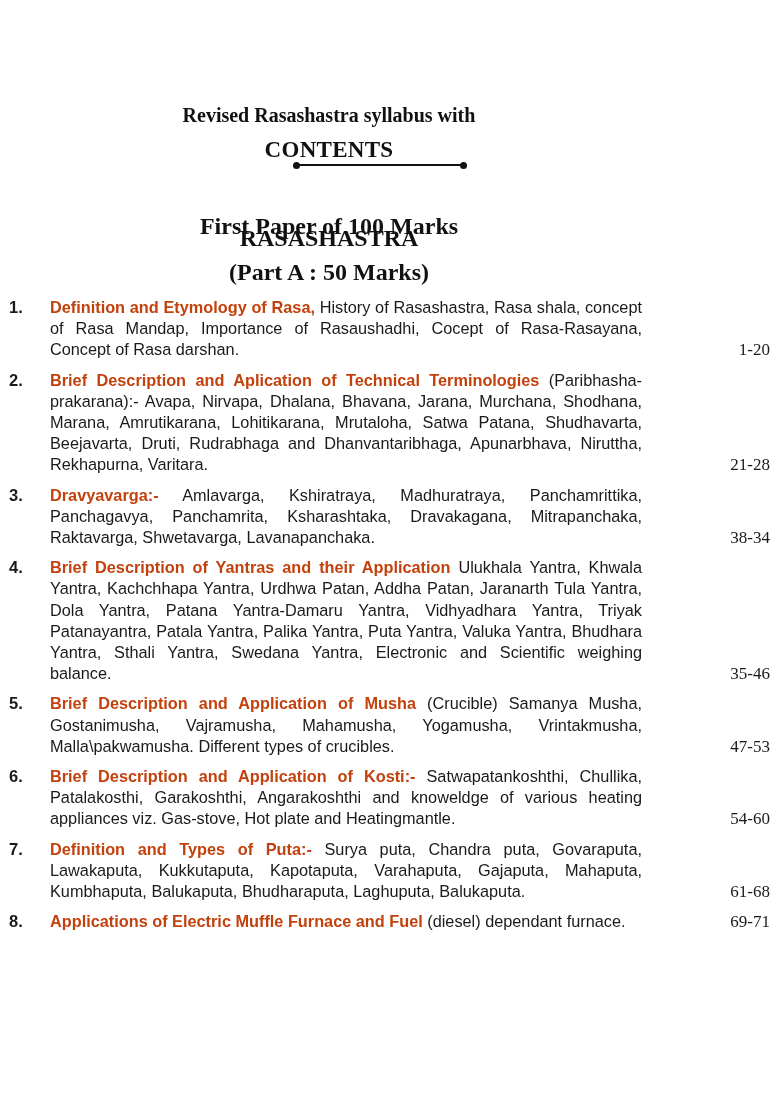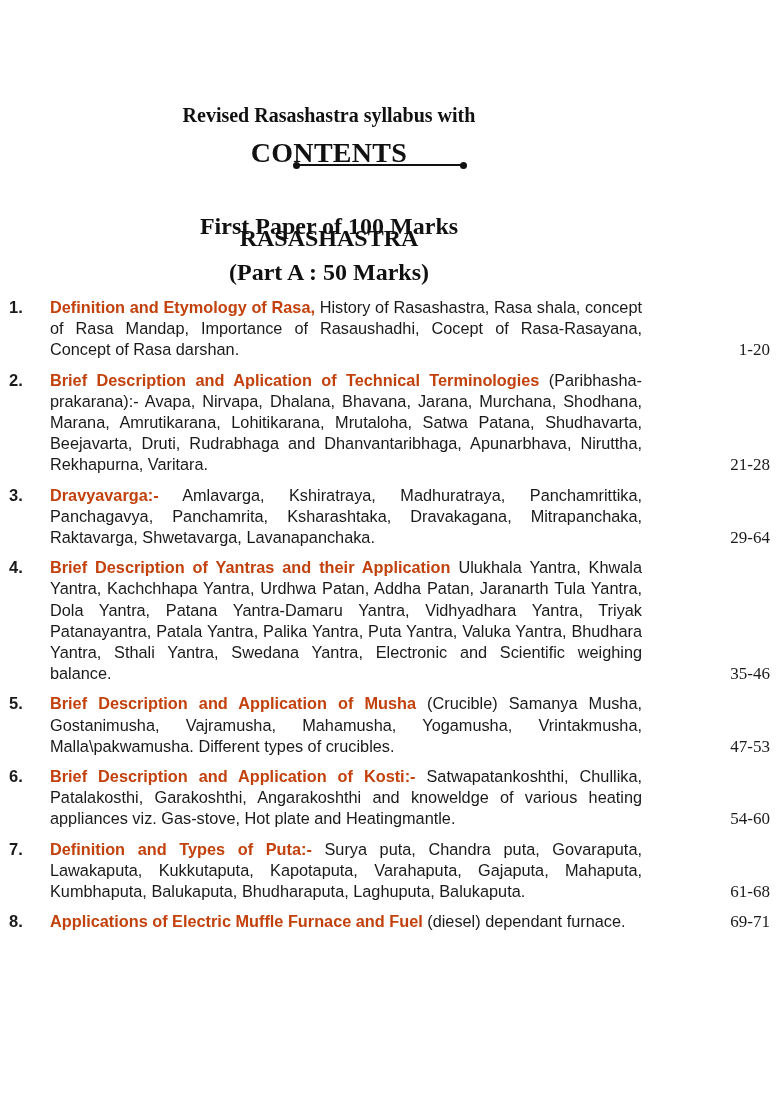--- a/index.html
+++ b/index.html
@@ -3,21 +3,21 @@
 <meta charset="utf-8">
 <style>
   html, body { margin:0; padding:0; }
   body {
     width:780px; height:1108px; background:#ffffff; color:#1a1a1a;
     position:relative; overflow:hidden;
   }
   .header { position:absolute; left:0; width:658px; text-align:center;
     font-family:"Liberation Serif", "DejaVu Serif", serif; font-weight:bold; color:#111; }
   #h1 { top:104px; font-size:20px; }
-  #h2 { top:137px; font-size:28px; letter-spacing:0.3px; }
+  #h2 { top:137px; font-size:23px; letter-spacing:0.3px; }
   #rule { position:absolute; top:164px; left:296px; width:168px; height:2px; background:#111; }
   #rule::before, #rule::after { content:""; position:absolute; top:-2.5px; width:7px; height:7px; border-radius:50%; background:#111; }
   #rule::before { left:-3px; } #rule::after { right:-3px; }
   #h3 { top:193px; font-size:24px;margin-top:20px; }
   #h4 { top:225px; font-size:24px; }
   #h5 { top:259px; font-size:24px; }
 
   .items { position:absolute; left:0; top:297px; width:780px; }
   .item { position:relative; margin-bottom:9px; }
   .num { position:absolute; left:9px; top:0; font-family:"Liberation Sans", "DejaVu Sans", sans-serif; font-weight:bold; font-size:16.5px; line-height:21.2px; }
@@ -42,21 +42,21 @@
     <span class="pages">1-20</span>
   </div>
   <div class="item">
     <span class="num">2.</span>
     <div class="body"><b>Brief Description and Aplication of Technical Terminologies</b><span> (Paribhasha-prakarana):- Avapa, Nirvapa, Dhalana, Bhavana, Jarana, Murchana, Shodhana, Marana, Amrutikarana, Lohitikarana, Mrutaloha, Satwa Patana, Shudhavarta, Beejavarta, Druti, Rudrabhaga and Dhanvantaribhaga, Apunarbhava, Niruttha, Rekhapurna, Varitara.</span></div>
     <span class="pages">21-28</span>
   </div>
   <div class="item">
     <span class="num">3.</span>
     <div class="body"><b>Dravyavarga:-</b><span> Amlavarga, Kshiratraya, Madhuratraya, Panchamrittika, Panchagavya, Panchamrita, Ksharashtaka, Dravakagana, Mitrapanchaka, Raktavarga, Shwetavarga, Lavanapanchaka.</span></div>
-    <span class="pages">29-64</span>
+    <span class="pages">38-34</span>
   </div>
   <div class="item">
     <span class="num">4.</span>
     <div class="body"><b>Brief Description of Yantras and their Application</b><span> Ulukhala Yantra, Khwala Yantra, Kachchhapa Yantra, Urdhwa Patan, Addha Patan, Jaranarth Tula Yantra, Dola Yantra, Patana Yantra-Damaru Yantra, Vidhyadhara Yantra, Triyak Patanayantra, Patala Yantra, Palika Yantra, Puta Yantra, Valuka Yantra, Bhudhara Yantra, Sthali Yantra, Swedana Yantra, Electronic and Scientific weighing balance.</span></div>
     <span class="pages">35-46</span>
   </div>
   <div class="item">
     <span class="num">5.</span>
     <div class="body"><b>Brief Description and Application of Musha</b><span> (Crucible) Samanya Musha, Gostanimusha, Vajramusha, Mahamusha, Yogamusha, Vrintakmusha, Malla\pakwamusha. Different types of crucibles.</span></div>
     <span class="pages">47-53</span>

